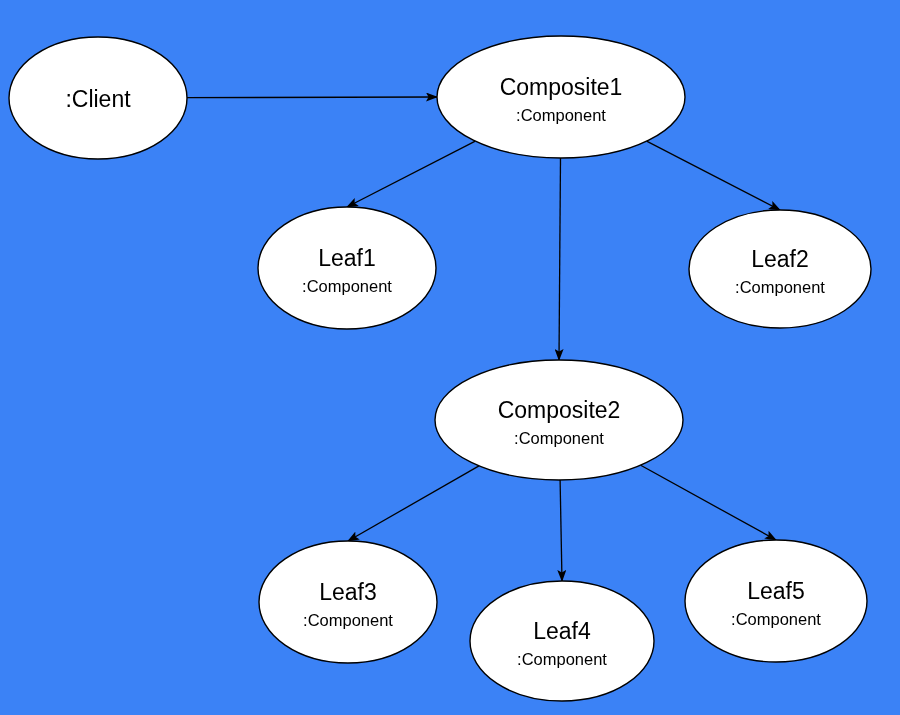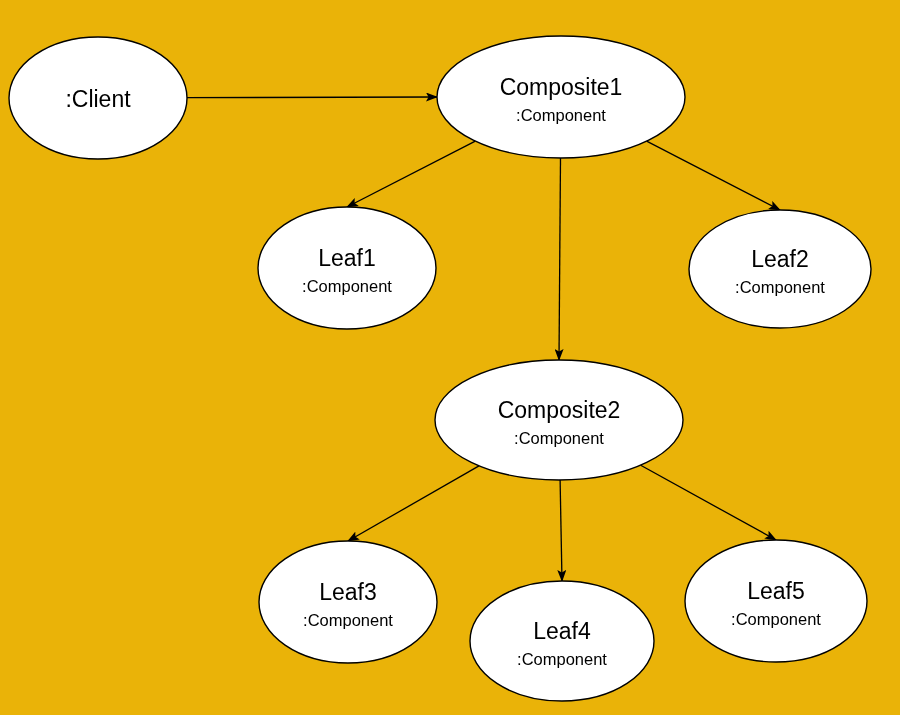--- a/index.html
+++ b/index.html
@@ -9,21 +9,21 @@
   }
   body {
     width: 900px;
     height: 715px;
     overflow: hidden;
     font-family: "Liberation Sans", sans-serif;
   }
   .diagram-wrap {
     width: 900px;
     height: 715px;
-    background: #eab308;
+    background: #3b82f6;
   }
   svg { display: block; }
   .node-ellipse {
     fill: #ffffff;
     stroke: #000000;
     stroke-width: 1.4;
   }
   .edge-line {
     stroke: #000000;
     stroke-width: 1.3;

